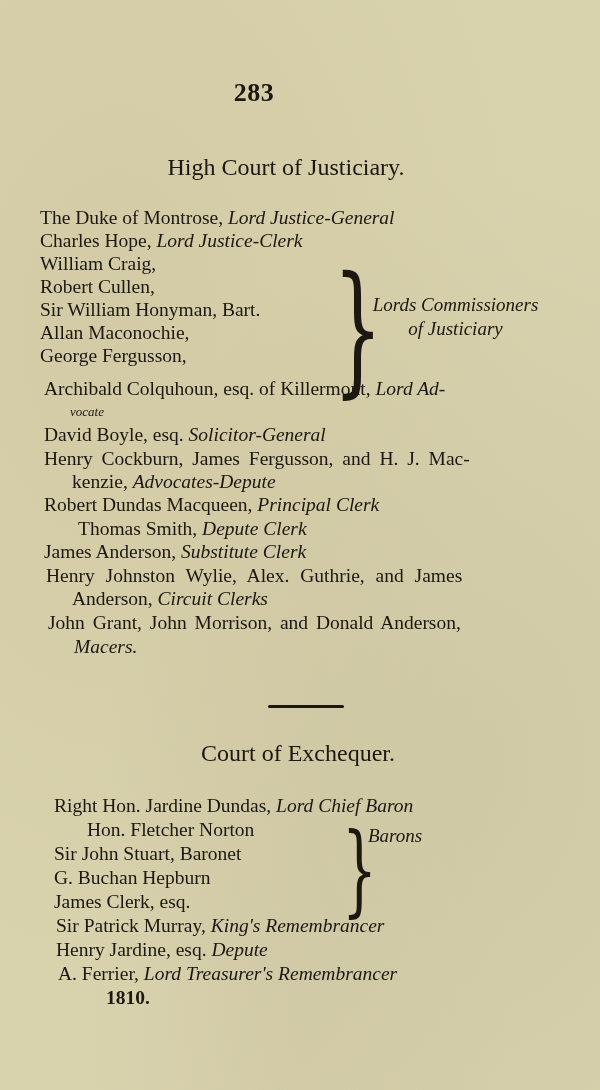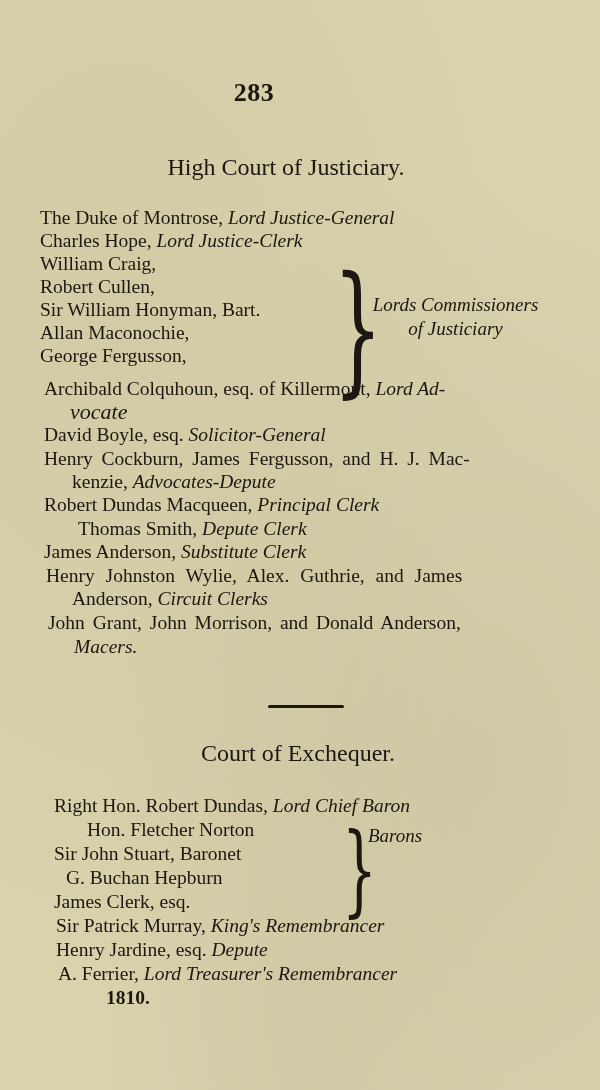--- a/index.html
+++ b/index.html
@@ -123,21 +123,21 @@
   </div>
 
   <div class="brace brace-1">}</div>
   <div class="brace-label" style="top:294px; left:358px; width:195px;">Lords Commissioners</div>
   <div class="brace-label" style="top:318px; left:358px; width:195px;">of Justiciary</div>
 
   <div class="line" style="top:378px; left:44px;">
     <span>Archibald Colquhoun, esq. of Killermont,</span>
     <i>Lord Ad-</i>
   </div>
-  <div class="line it" style="top:401px; left:70px; font-size:22px;">vocate</div>
+  <div class="line it" style="top:401px; left:70px; font-size:13px;">vocate</div>
 
   <div class="line" style="top:424px; left:44px;">
     <span>David Boyle, esq.</span>
     <i>Solicitor-General</i>
   </div>
 
   <div class="line" style="top:448px; left:44px; word-spacing:4px;">
     <span>Henry Cockburn, James Fergusson, and H. J. Mac-</span>
   </div>
   <div class="line" style="top:471px; left:72px;">
@@ -169,30 +169,30 @@
   <div class="line" style="top:612px; left:48px; word-spacing:3px;">
     <span>John Grant, John Morrison, and Donald Anderson,</span>
   </div>
   <div class="line it" style="top:636px; left:74px;">Macers.</div>
 
   <div class="divider"></div>
 
   <div class="section-title title-2">Court of Exchequer.</div>
 
   <div class="line" style="top:795px; left:54px;">
-    <span>Right Hon. Robert Dundas,</span>
+    <span>Right Hon. Jardine Dundas,</span>
     <i>Lord Chief Baron</i>
   </div>
   <div class="line" style="top:819px; left:54px;margin-left:33px;">
     <span>Hon. Fletcher Norton</span>
   </div>
   <div class="line" style="top:843px; left:54px;">
     <span>Sir John Stuart, Baronet</span>
   </div>
-  <div class="line" style="top:867px; left:54px;margin-left:12px;">
+  <div class="line" style="top:867px; left:54px;">
     <span>G. Buchan Hepburn</span>
   </div>
   <div class="line" style="top:891px; left:54px;">
     <span>James Clerk, esq.</span>
   </div>
 
   <div class="brace brace-2">}</div>
   <div class="brace-label" style="top:825px; left:368px;">Barons</div>
 
   <div class="line" style="top:915px; left:56px;">

